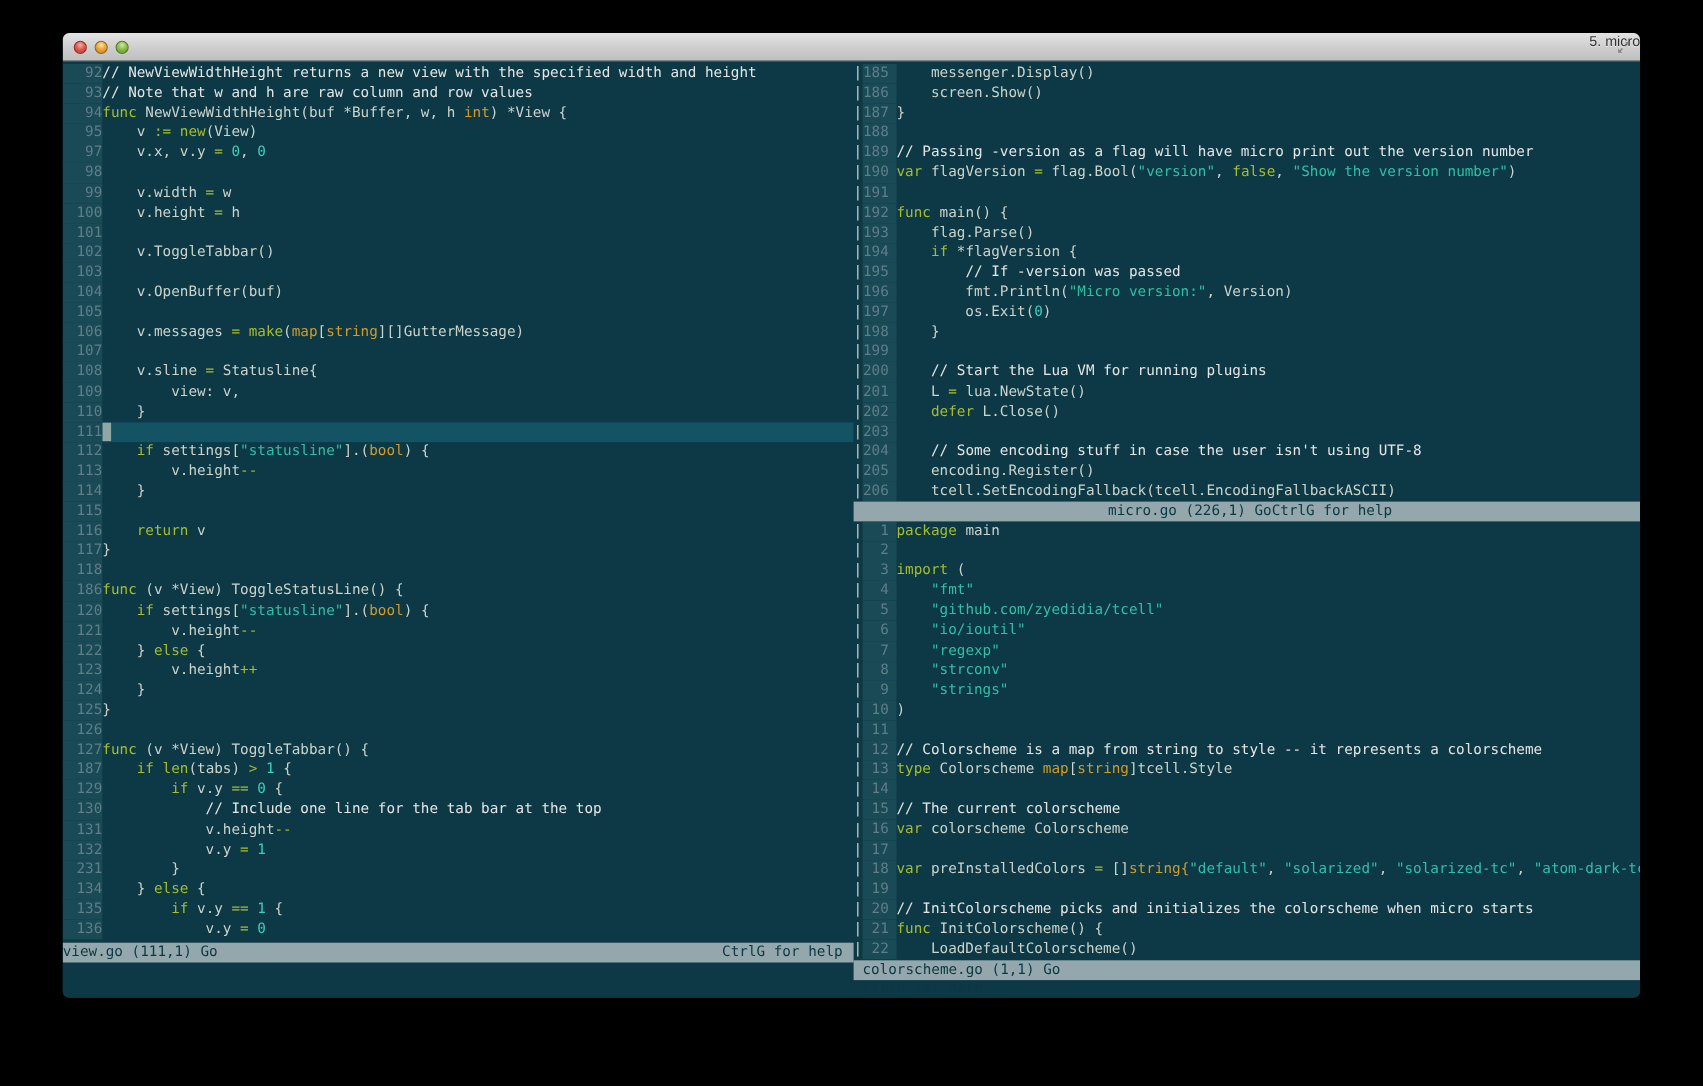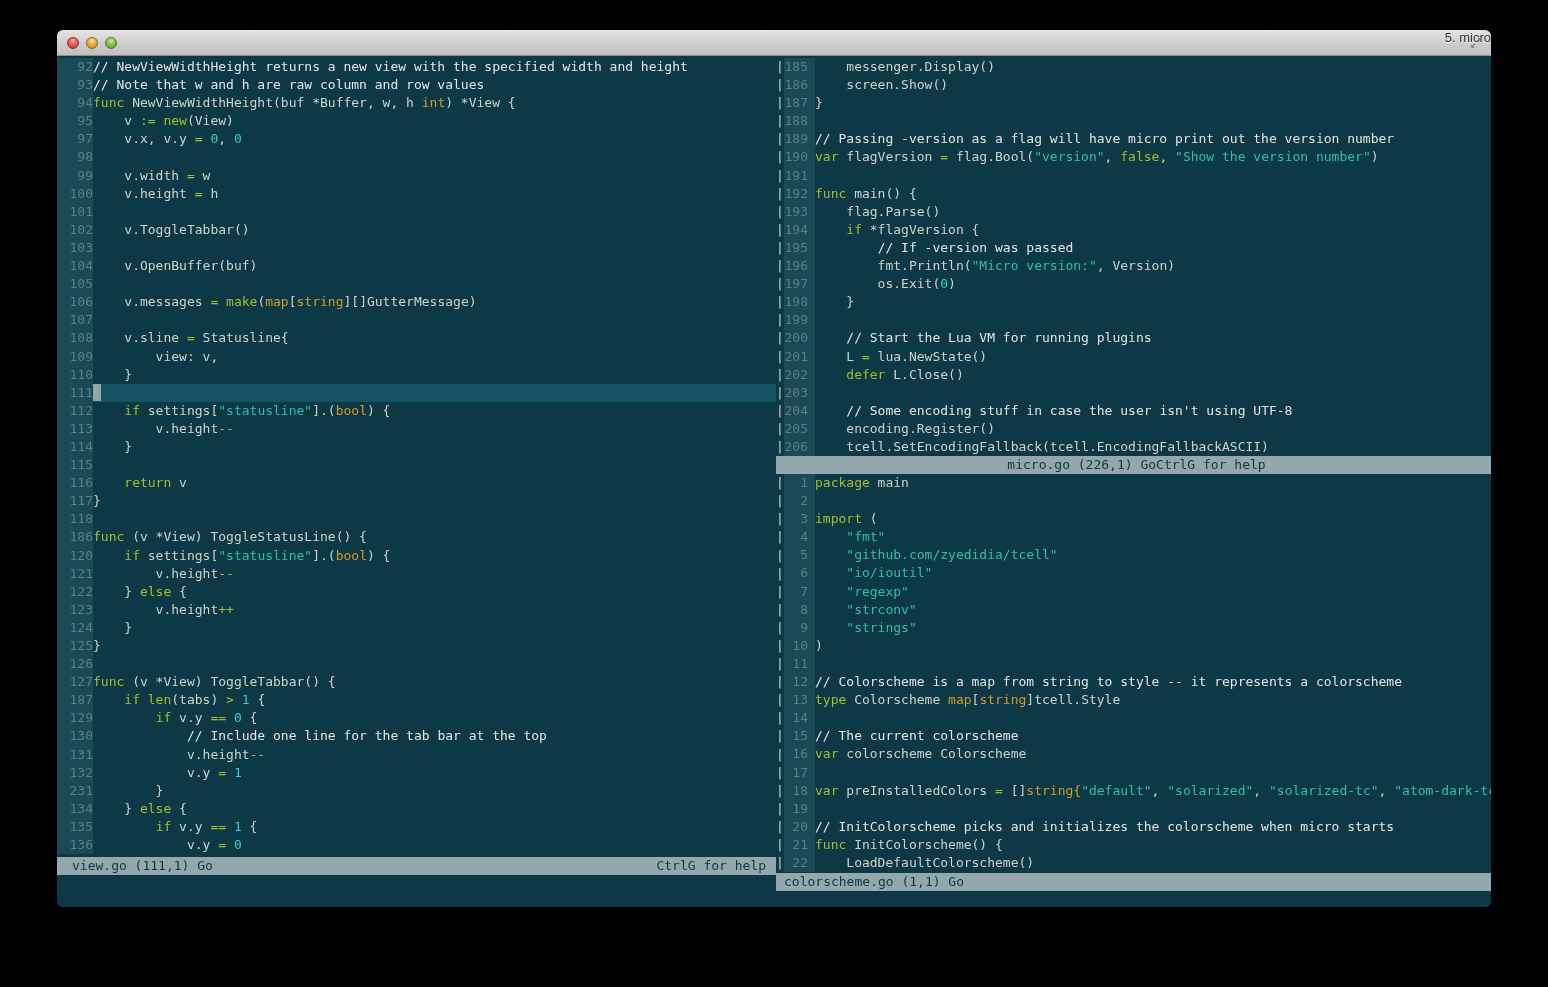--- a/index.html
+++ b/index.html
@@ -60,21 +60,21 @@
     position:absolute;left:719px;top:2px;width:8px;z-index:1;
     white-space:pre;color:#c9d2c9;line-height:18.1px;
   }
   
   .sbar{
     position:absolute;height:18.1px;background:#93a7ac;color:#0b3844;
     display:flex;justify-content:space-between;box-sizing:border-box;
     z-index:3;white-space:pre;
   }
   .sbar-mid{left:719px;top:400.2px;width:715px;padding-left:8px;padding-right:2px;justify-content:center;}
-  .sbar-botleft{left:0;top:801px;width:719px;padding-left:15px;padding-right:10px;}
+  .sbar-botleft{left:0;top:801px;width:719px;padding-left:0;padding-right:10px;}
   .sbar-botright{left:719px;top:816.6px;width:715px;padding-left:8px;padding-right:2px;flex-direction:column;}
 </style>
 </head>
 <body>
 
 <div class="stage">
   <div class="window">
 
     <div class="titlebar">
       <div class="lights">

